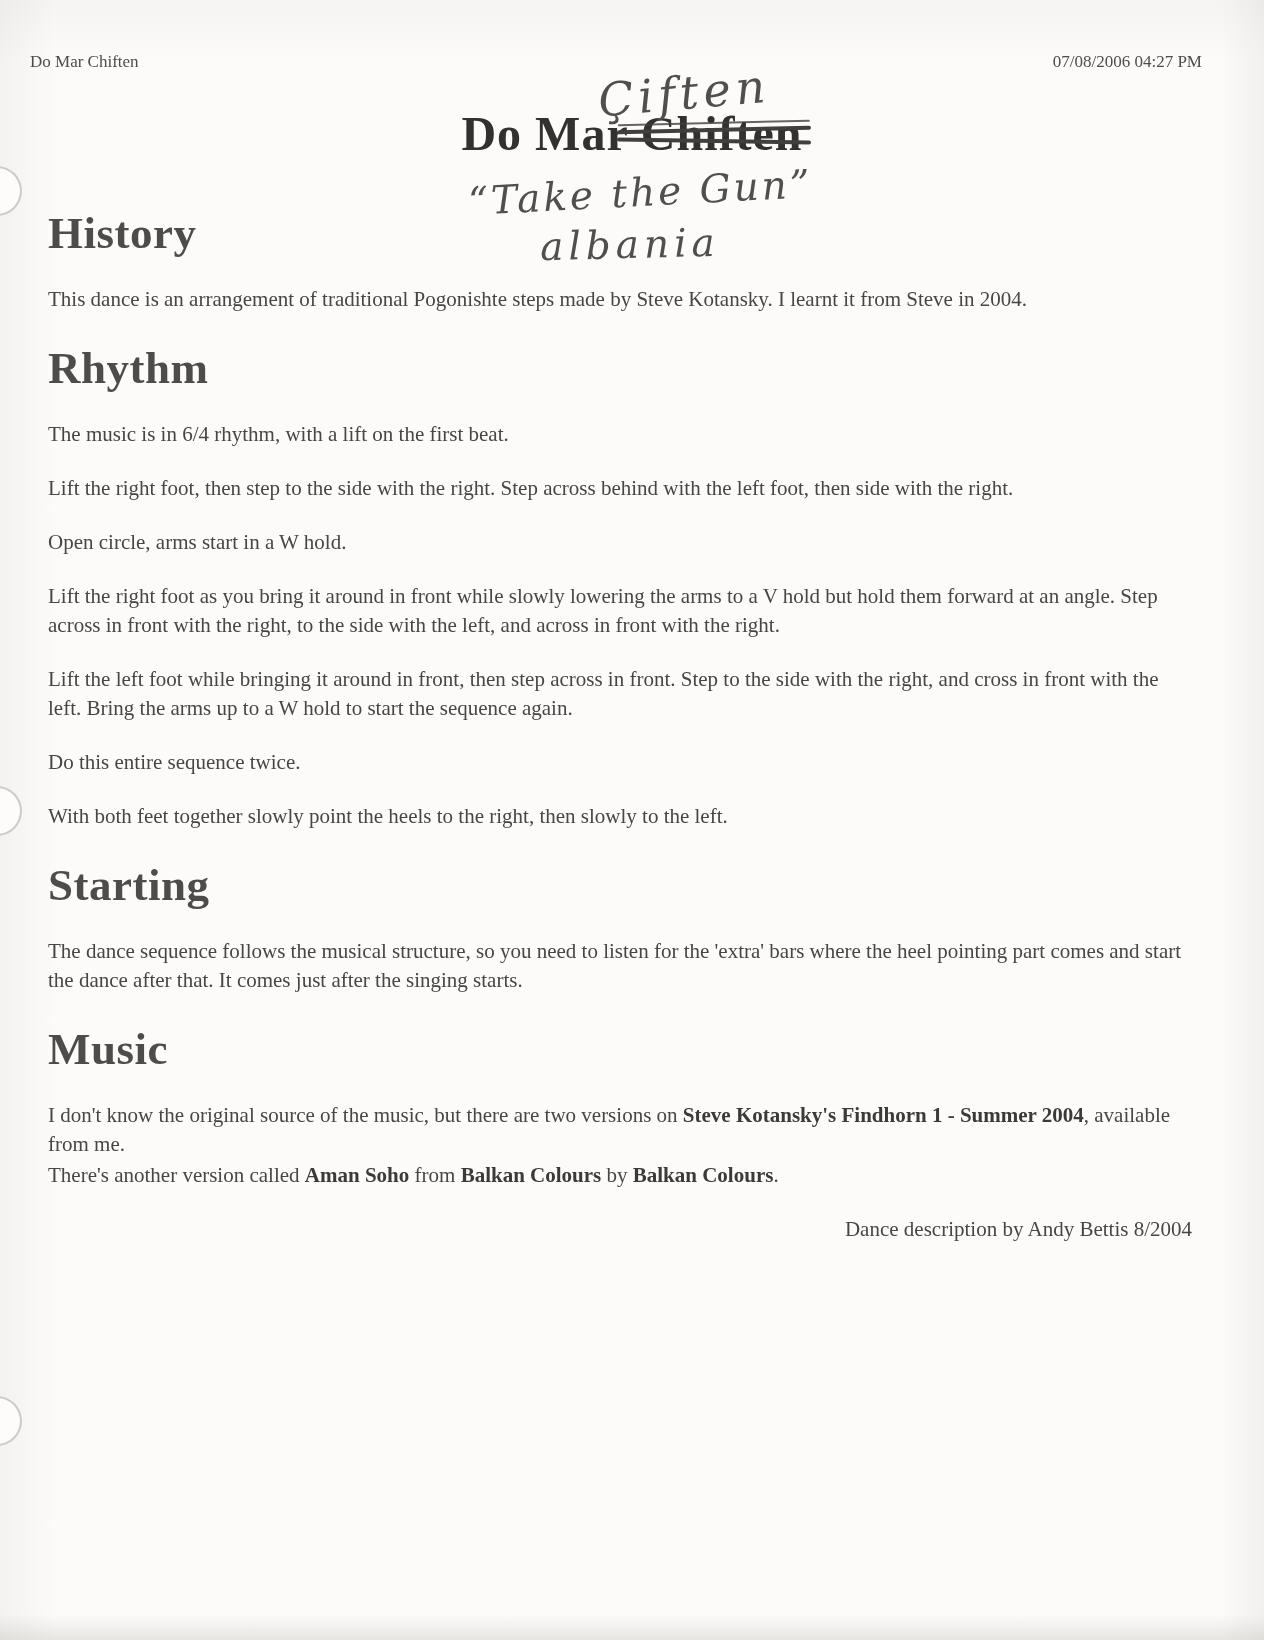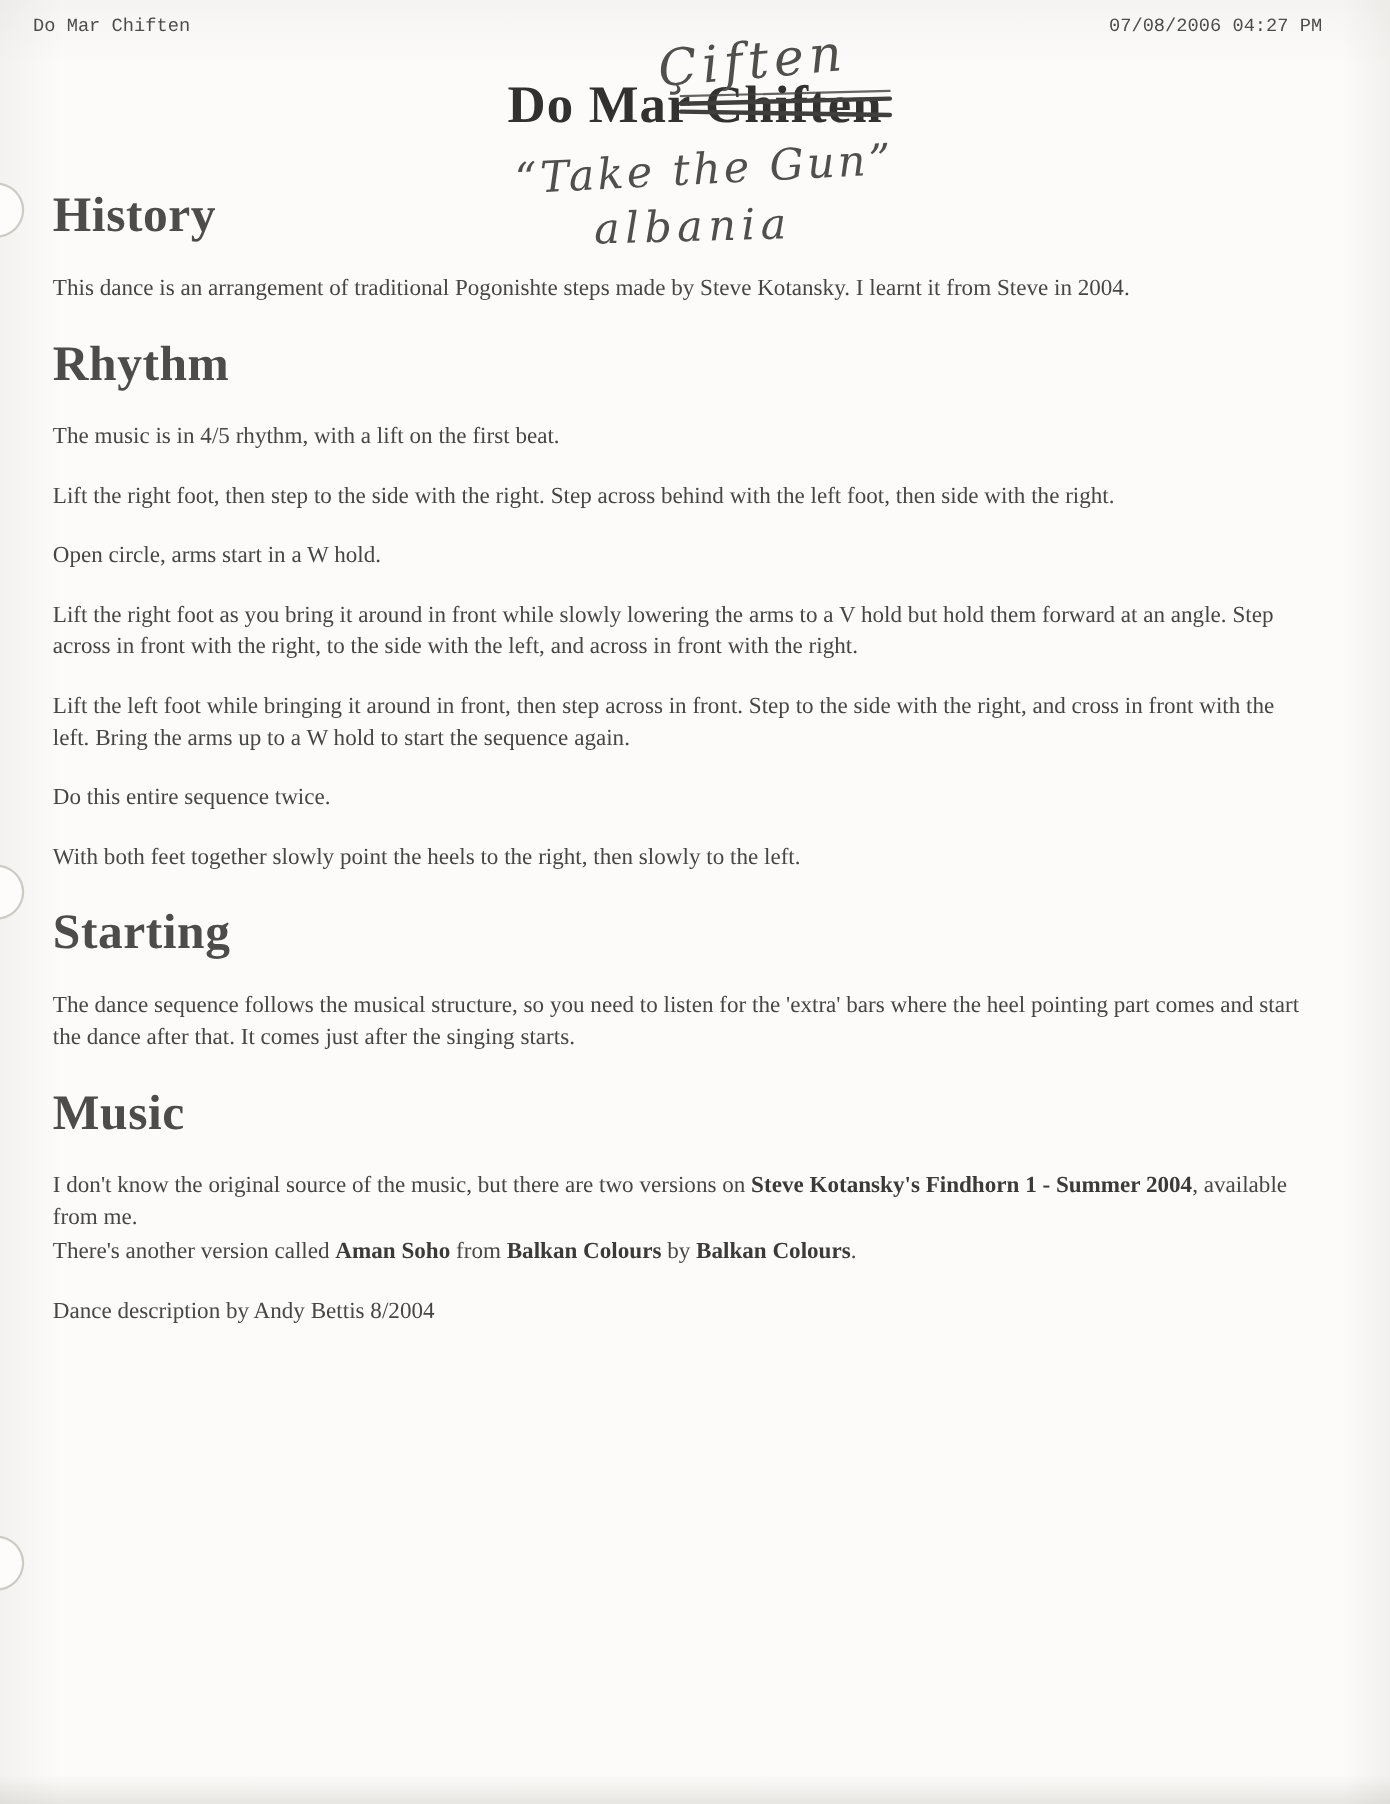--- a/index.html
+++ b/index.html
@@ -13,22 +13,22 @@
     width: 1264px; height: 1640px;
     overflow: hidden;
     color: #474747;
     background:
       linear-gradient(90deg, rgba(80,75,65,0.05) 0, rgba(0,0,0,0) 55px, rgba(0,0,0,0) calc(100% - 45px), rgba(80,75,65,0.06) 100%),
       linear-gradient(180deg, rgba(80,75,65,0.04) 0, rgba(0,0,0,0) 60px, rgba(0,0,0,0) calc(100% - 26px), rgba(80,75,65,0.12) 100%),
       #fcfbf9;
   }
   .scan-header {
     display: flex; justify-content: space-between; align-items: baseline;
-    padding: 15px 62px 0 30px;
-    font-family: Liberation Mono, monospace;
+    padding: 52px 62px 0 30px;
+    font-family: Liberation Serif, serif;
     font-size: 17px; color: #4c4c4c;
   }
   .title-wrap { position: relative; height: 135px; }
   .doc-title {
     position: absolute; top: 34px; left: 0; width: 100%;
     margin: 0; text-align: center;
     font-size: 48px; font-weight: bold; color: #333130;
     letter-spacing: 1px;
   }
   .struck { position: relative; display: inline-block; }
@@ -54,20 +54,21 @@
   }
   .content h2:first-child { margin-top: 0; }
   .content p {
     margin: 0 0 25px;
     font-size: 21px; line-height: 1.38; color: #484644;
   }
   .content p.tight { margin-top: -23px; }
   .bold-run { font-weight: bold; color: #3c3a38; }
   .doc-footer {
     margin: 40px 38px 0 0;
+    text-align: right;
     font-size: 24.5px; color: #3f3d3b;
   }
   .punch {
     position: absolute; left: -28px;
     width: 46px; height: 46px; border-radius: 50%;
     background: #fdfcfa;
     border: 2px solid rgba(158,153,144,0.5);
     z-index: 2;
   }
   .punch-1 { top: 166px; }
@@ -90,21 +91,21 @@
     <span class="hw hw-translation">“Take the Gun”</span>
     <span class="hw hw-country">albania</span>
   </div>
 
   <div class="content">
 
     <h2>History</h2>
     <p>This dance is an arrangement of traditional Pogonishte steps made by Steve Kotansky. I learnt it from Steve in 2004.</p>
 
     <h2>Rhythm</h2>
-    <p>The music is in 4/5 rhythm, with a lift on the first beat.</p>
+    <p>The music is in 6/4 rhythm, with a lift on the first beat.</p>
 
     <p>Lift the right foot, then step to the side with the right. Step across behind with the left foot, then side with the right.</p>
     <p>Open circle, arms start in a W hold.</p>
     <p>Lift the right foot as you bring it around in front while slowly lowering the arms to a V hold but hold them forward at an angle. Step across in front with the right, to the side with the left, and across in front with the right.</p>
     <p>Lift the left foot while bringing it around in front, then step across in front. Step to the side with the right, and cross in front with the left. Bring the arms up to a W hold to start the sequence again.</p>
     <p>Do this entire sequence twice.</p>
     <p>With both feet together slowly point the heels to the right, then slowly to the left.</p>
 
     <h2>Starting</h2>
     <p>The dance sequence follows the musical structure, so you need to listen for the 'extra' bars where the heel pointing part comes and start the dance after that. It comes just after the singing starts.</p>

